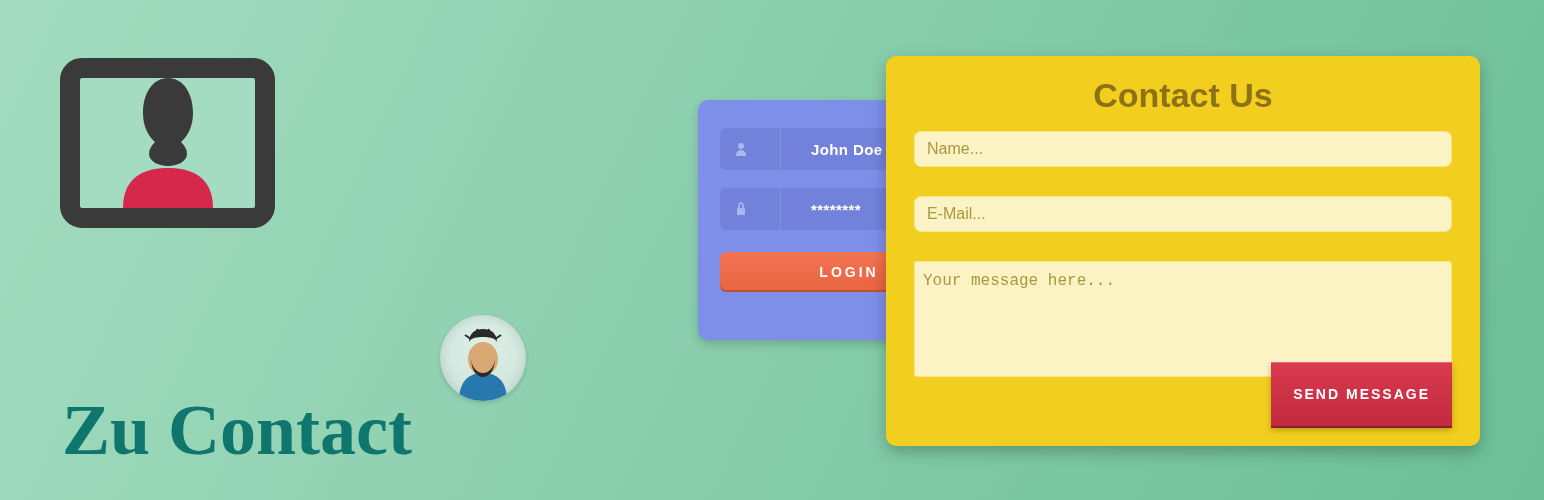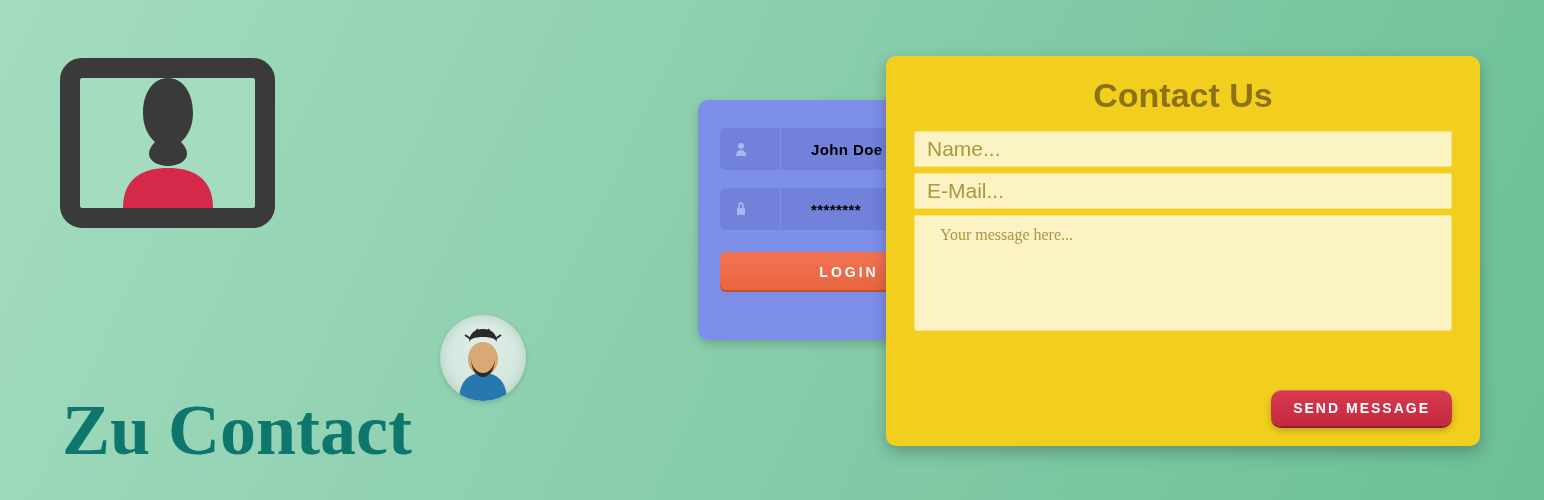--- a/index.html
+++ b/index.html
@@ -70,21 +70,21 @@
     box-shadow: 0 4px 10px rgba(0,0,0,0.18);
   }
   .login-field {
     background: #7282db;
     border-radius: 6px;
     height: 42px;
     margin-bottom: 18px;
     display: flex;
     align-items: center;
     padding: 0 12px;
-    color: #000000;
+    color: #ffffff;
     font-weight: 600;
     font-size: 15px;
     letter-spacing: 0.4px;
     gap: 16px;
   }
   .login-field .icon-slot {
     width: 18px;
     margin-right: 14px;
     display: flex;
     align-items: center;
@@ -131,52 +131,52 @@
     color: #8c7215;
     font-weight: 700;
     font-size: 34px;
     margin-bottom: 16px;
   }
   .contact-input {
     width: 100%;
     height: 36px;
     background: #fbf3c4;
     border: 1px solid #f6e686;
-    border-radius: 2px;
+    border-radius: 7px;
     padding: 0 12px;
-    margin-bottom: 6px;
-    font-size: 21px;
+    margin-bottom: 29px;
+    font-size: 16px;
     color: #aa9740;
     font-family: inherit;
   }
   .contact-input::placeholder,
   .contact-textarea::placeholder { color: #aa9740; }
   .contact-textarea {
     width: 100%;
     height: 116px;
     background: #fbf3c4;
     border: 1px solid #f6e686;
     border-radius: 3px;
-    padding: 10px 25px;
+    padding: 10px 8px;
     font-size: 16px;
     color: #aa9740;
-    font-family: Liberation Serif, serif;
+    font-family: Liberation Mono, monospace;
     resize: none;
   }
   .send-btn {
     position: absolute;
     right: 28px;
     bottom: 20px;
     background: linear-gradient(#d93a4e, #c22a3f);
     color: #fff;
     font-weight: 700;
     letter-spacing: 2px;
     font-size: 14px;
-    padding: 10px 22px;
-    border-radius: 10px;
+    padding: 24px 22px;
+    border-radius: 0;
     cursor: pointer;
     box-shadow: inset 0 1px 0 rgba(255,255,255,0.25), 0 2px 0 #8f1f2e, 0 4px 6px rgba(0,0,0,0.25);
   }
 </style>
 </head>
 <body>
 
 <div class="logo-box">
   <svg viewBox="0 0 130 140">
     <path d="M65 10 C50 10 40 25 40 45 C40 58 45 68 52 74 C48 78 46 82 46 86 C46 93 55 98 65 98 C75 98 84 93 84 86 C84 82 82 78 78 74 C85 68 90 58 90 45 C90 25 80 10 65 10 Z M52 8 C50 2 56 0 58 6 M72 6 C74 0 80 2 78 8" fill="#3a3a3a"></path>

